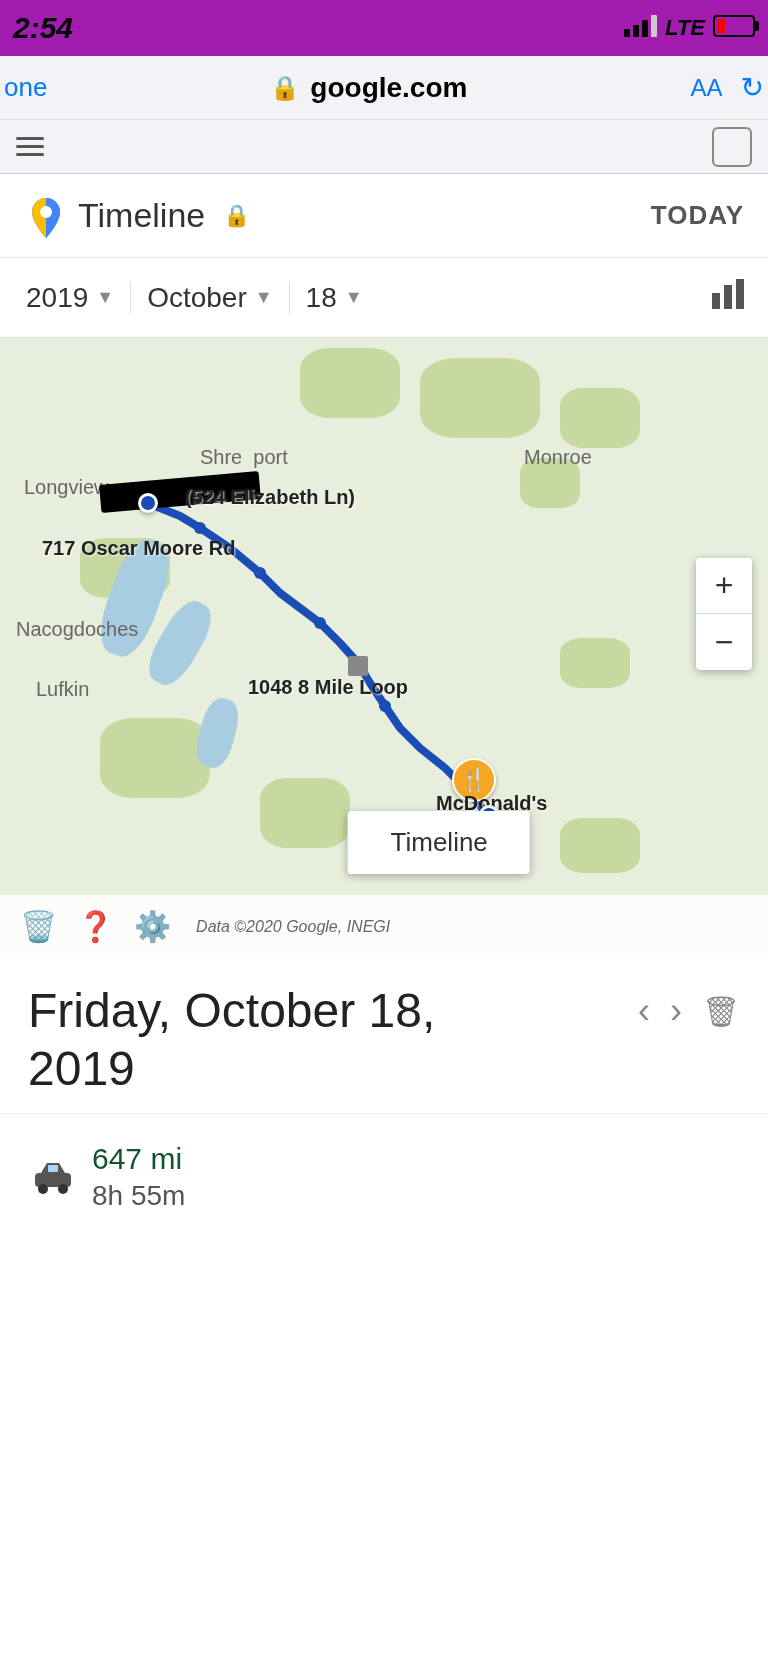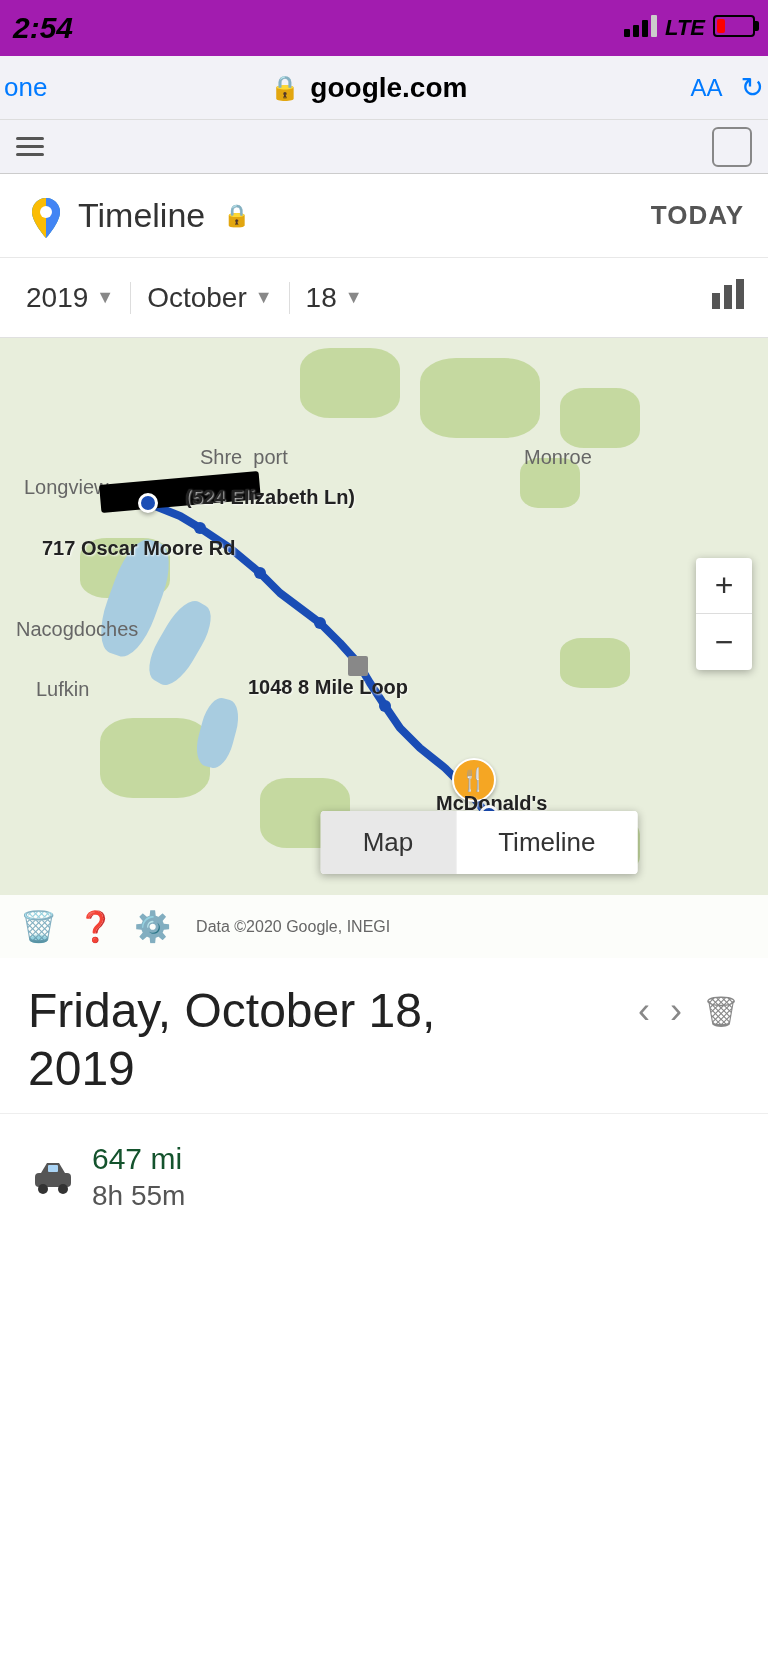--- a/index.html
+++ b/index.html
@@ -364,20 +364,21 @@
     }
     .map-ctrl-icon {
       font-size: 30px;
       color: #333;
       cursor: pointer;
     }
     .map-copyright {
       font-size: 16px;
       color: #666;
       margin-left: 4px;
+      font-style: italic;
     }
 
     
     .date-nav {
       display: flex;
       align-items: flex-start;
       justify-content: space-between;
       padding: 24px 28px 16px;
       background: #fff;
       border-bottom: 1px solid #eee;
@@ -579,21 +580,20 @@
   <span class="map-point" style="left:436px; top:454px;">McDonald's</span>
 
   <div class="route-dot" style="top:467px; left:479px;"></div>
 
   <div class="zoom-controls">
     <div class="zoom-btn">+</div>
     <div class="zoom-btn">−</div>
   </div>
 
   <div class="map-toggle">
-    <div class="map-toggle-btn active">Map</div>
     <div class="map-toggle-divider"></div>
     <div class="map-toggle-btn">Timeline</div>
 
   </div>
 
   <div class="map-bottom-controls">
     <span class="map-ctrl-icon">🗑️</span>
     <span class="map-ctrl-icon">❓</span>
     <span class="map-ctrl-icon">⚙️</span>
     <span class="map-copyright">Data ©2020 Google, INEGI</span>

